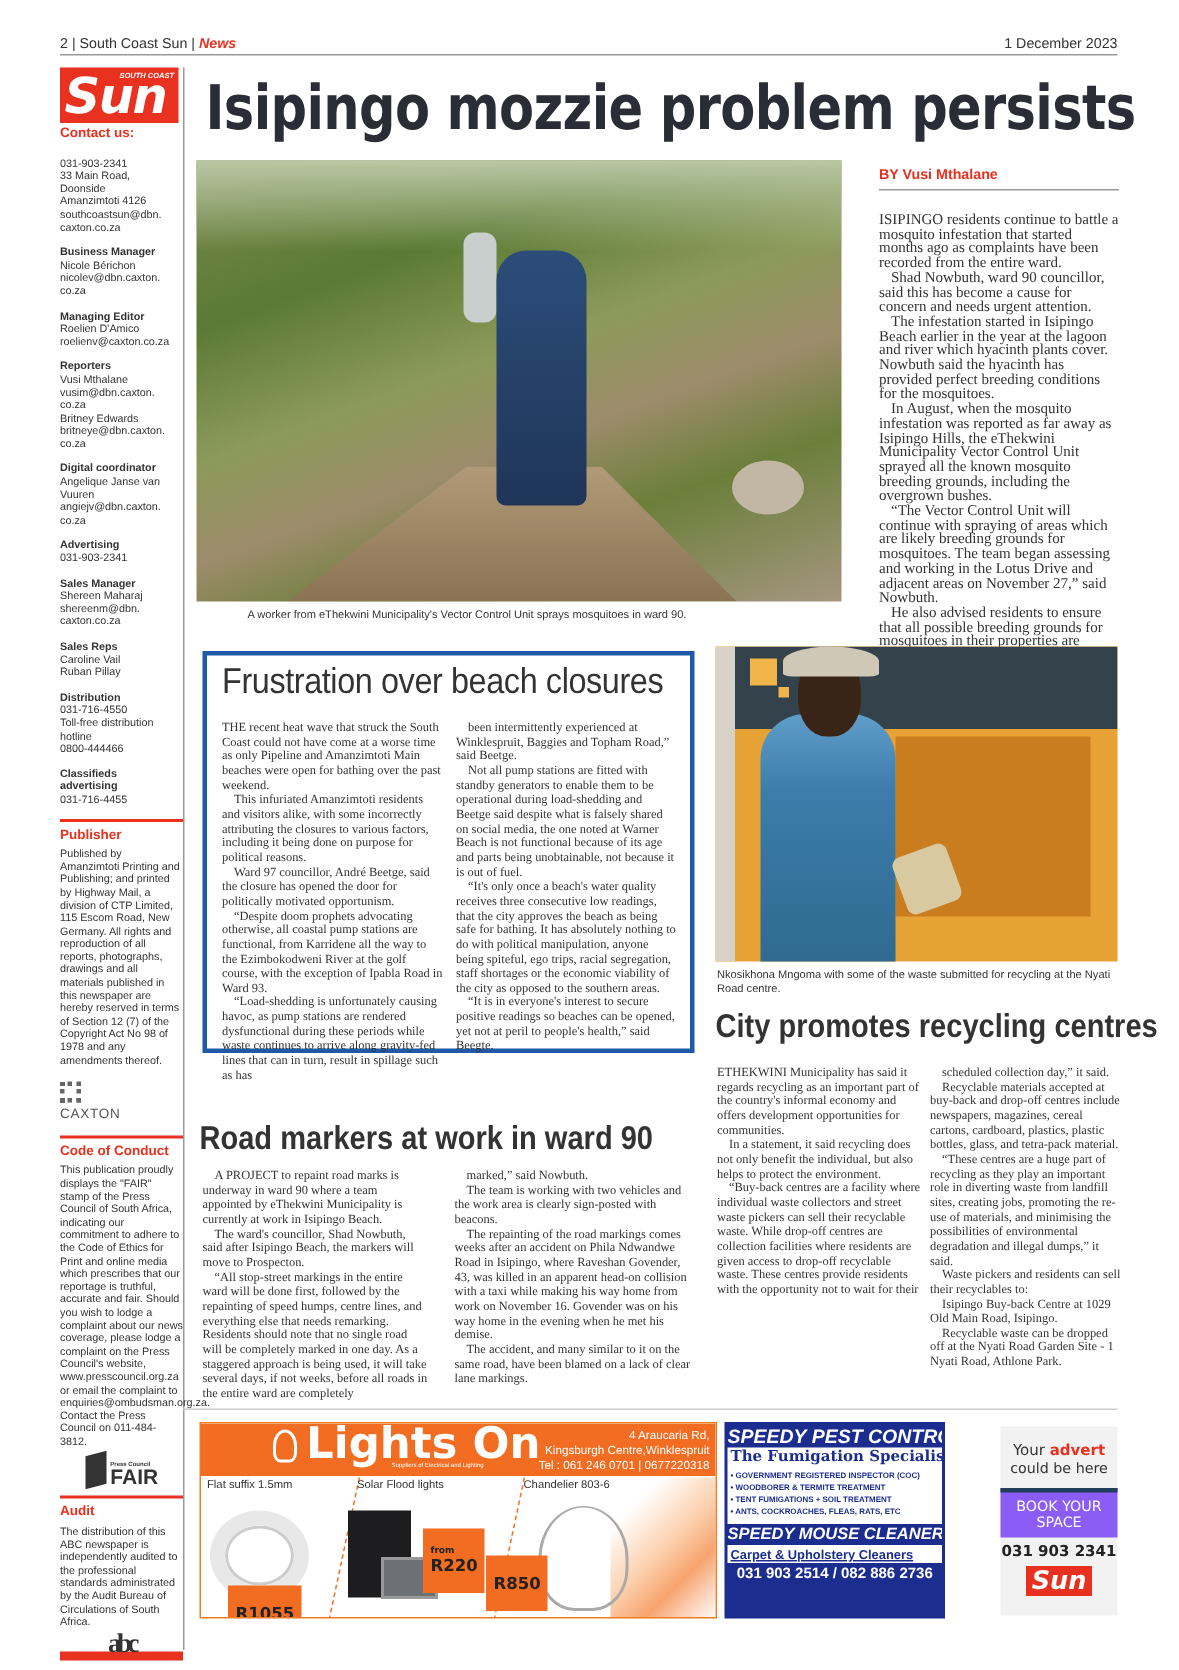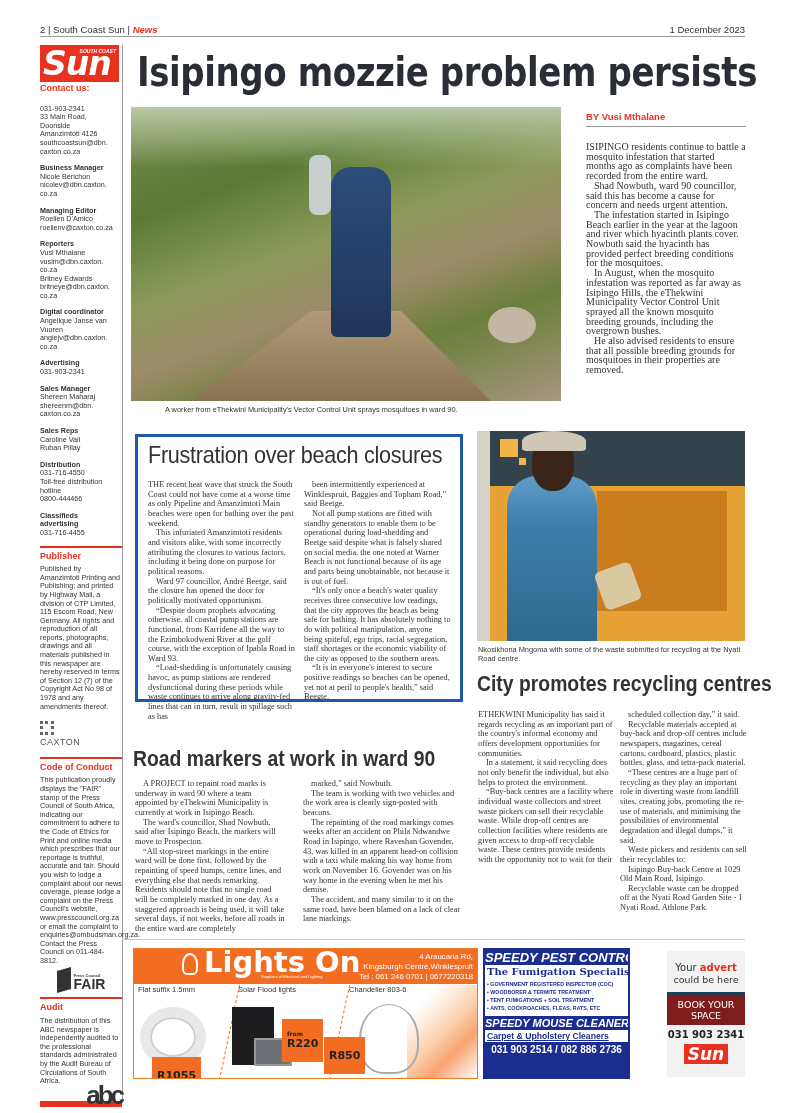--- a/index.html
+++ b/index.html
@@ -18,21 +18,21 @@
   .contact { color: #e8311f; font-weight: bold; font-size: 9px; margin-top: 2px; margin-bottom: 12px; }
   .sb-block { margin-bottom: 8px; }
   .sb-block b { font-weight: bold; }
   .sb-head { color: #e8311f; font-weight: bold; font-size: 9px; border-top: 2px solid #e8311f; padding-top: 4px; margin-top: 4px; margin-bottom: 5px; }
   .caxton { margin: 10px 0 10px 0; color: #555; font-size: 9px; letter-spacing: 0.5px; }
   .caxton .sq { width: 14px; height: 14px; border: 3px dotted #666; margin-bottom: 3px; }
   .fair { display: flex; align-items: center; justify-content: center; gap: 3px; margin: 4px 0 6px; }
   .fair .mark { width: 14px; height: 22px; background: #333; transform: skewY(-15deg); }
   .fair .txt { font-size: 14px; font-weight: bold; color: #333; }
   .fair .sm { font-size: 4px; display: block; }
-  .abc { font-size: 26px; font-weight: bold; color: #333; text-align: right; font-family: Liberation Sans, sans-serif; letter-spacing: -3px; margin-top: 5px; }
+  .abc { font-size: 18px; font-weight: bold; color: #333; text-align: center; font-family: Liberation Serif, serif; letter-spacing: -3px; margin-top: 5px; }
   .sb-bottom { height: 6px; background: #e8311f; margin-top: 2px; }
 
   .headline { position: absolute; left: 137px; top: 47px; font-family: "DejaVu Sans", sans-serif; font-weight: 900; font-size: 41px; line-height: 50px; color: #2a2d35; letter-spacing: -0.5px; transform: scaleX(0.83); transform-origin: left top; white-space: nowrap; }
 
   .photo1 { position: absolute; left: 131px; top: 107px; width: 430px; height: 294px; background: linear-gradient(160deg, #7a8a4e 0%, #5b7a34 25%, #8c9a5a 45%, #9d8c6b 60%, #6b7f3a 75%, #a59680 100%); overflow: hidden; }
   .photo1 .sky { position: absolute; left: 0; top: 0; width: 100%; height: 60px; background: linear-gradient(#b9c7a4, transparent); }
   .photo1 .worker { position: absolute; left: 200px; top: 60px; width: 60px; height: 170px; background: linear-gradient(#2c4d7a, #1f3558); border-radius: 20px 20px 6px 6px; }
   .photo1 .tank { position: absolute; left: 178px; top: 48px; width: 22px; height: 60px; background: #c9cfcc; border-radius: 8px; }
   .photo1 .path { position: absolute; left: 60px; bottom: 0; width: 300px; height: 90px; background: linear-gradient(#b09a78, #8a7352); clip-path: polygon(40% 0, 70% 0, 100% 100%, 0 100%); }
   .photo1 .rock { position: absolute; right: 25px; top: 200px; width: 48px; height: 36px; background: #c2b6a5; border-radius: 50%; }
@@ -91,21 +91,21 @@
   .ad-pest .t2 { background: #fff; color: #1b2d8f; font-family: "DejaVu Serif", serif; font-weight: bold; font-size: 10px; line-height: 13px; white-space: nowrap; overflow: hidden; padding-left: 2px; }
   .ad-pest .list { background: #fff; color: #1b2d8f; font-size: 5.3px; line-height: 8px; font-weight: bold; padding: 2px; position: relative; height: 38px; }
   .ad-pest .t3 { color: #fff; font-weight: bold; font-style: italic; font-size: 11px; line-height: 14px; white-space: nowrap; overflow: hidden; }
   .ad-pest .t4 { background: #fff; color: #1b2d8f; font-weight: bold; font-size: 8.6px; line-height: 12px; white-space: nowrap; overflow: hidden; text-decoration: underline; padding-left: 2px; }
   .ad-pest .t5 { color: #fff; font-weight: bold; font-size: 10px; line-height: 16px; white-space: nowrap; overflow: hidden; text-align: center; }
 
   .ad-sun { position: absolute; left: 667px; top: 951px; width: 78px; height: 126px; background: #f2f2f2; font-family: "DejaVu Sans", sans-serif; text-align: center; }
   .ad-sun .l1 { font-size: 10px; color: #333; padding-top: 11px; line-height: 12px; }
   .ad-sun .l1 span { color: #e8311f; font-weight: bold; }
   .ad-sun .l2 { font-size: 9.5px; color: #333; line-height: 12px; }
-  .ad-sun .book { background: #7f1d1d; color: #fff; font-size: 9.5px; line-height: 11px; padding: 4px 0; margin-top: 6px; border-top: 3px solid #1f3e5a; }
+  .ad-sun .book { background: #8b5cf6; color: #fff; font-size: 9.5px; line-height: 11px; padding: 4px 0; margin-top: 6px; border-top: 3px solid #1f3e5a; }
   .ad-sun .ph { font-size: 10px; color: #222; font-weight: bold; line-height: 18px; margin-top: 1px; }
   .ad-sun .mini { background: #e8311f; color: #fff; font-weight: 900; font-style: italic; font-size: 17px; line-height: 20px; width: 44px; margin: 0 auto; }
 </style>
 </head>
 <body>
 
 <div class="runhead">
   <div class="l">
     <span>2</span> |
     <span>South Coast Sun</span> |
@@ -189,20 +189,21 @@
   <div class="rock"></div>
 </div>
 <div class="caption1">A worker from eThekwini Municipality's Vector Control Unit sprays mosquitoes in ward 90.</div>
 
 <div class="byline">BY Vusi Mthalane</div>
 <div class="body1" id="lead-body">
     <div class="para first">ISIPINGO residents continue to battle a mosquito infestation that started months ago as complaints have been recorded from the entire ward.</div>
     <div class="para">Shad Nowbuth, ward 90 councillor, said this has become a cause for concern and needs urgent attention.</div>
     <div class="para">The infestation started in Isipingo Beach earlier in the year at the lagoon and river which hyacinth plants cover. Nowbuth said the hyacinth has provided perfect breeding conditions for the mosquitoes.</div>
     <div class="para">In August, when the mosquito infestation was reported as far away as Isipingo Hills, the eThekwini Municipality Vector Control Unit sprayed all the known mosquito breeding grounds, including the overgrown bushes.</div>
+    <div class="para">“The Vector Control Unit will continue with spraying of areas which are likely breeding grounds for mosquitoes. The team began assessing and working in the Lotus Drive and adjacent areas on November 27,” said Nowbuth.</div>
     <div class="para">He also advised residents to ensure that all possible breeding grounds for mosquitoes in their properties are removed.</div>
   </div>
 
 <div class="box">
   <h2>Frustration over beach closures</h2>
   <div class="col c1" id="beach-c1">
       <div class="para first">THE recent heat wave that struck the South Coast could not have come at a worse time as only Pipeline and Amanzimtoti Main beaches were open for bathing over the past weekend.</div>
       <div class="para">This infuriated Amanzimtoti residents and visitors alike, with some incorrectly attributing the closures to various factors, including it being done on purpose for political reasons.</div>
       <div class="para">Ward 97 councillor, André Beetge, said the closure has opened the door for politically motivated opportunism.</div>
       <div class="para">“Despite doom prophets advocating otherwise, all coastal pump stations are functional, from Karridene all the way to the Ezimbokodweni River at the golf course, with the exception of Ipabla Road in Ward 93.</div>

